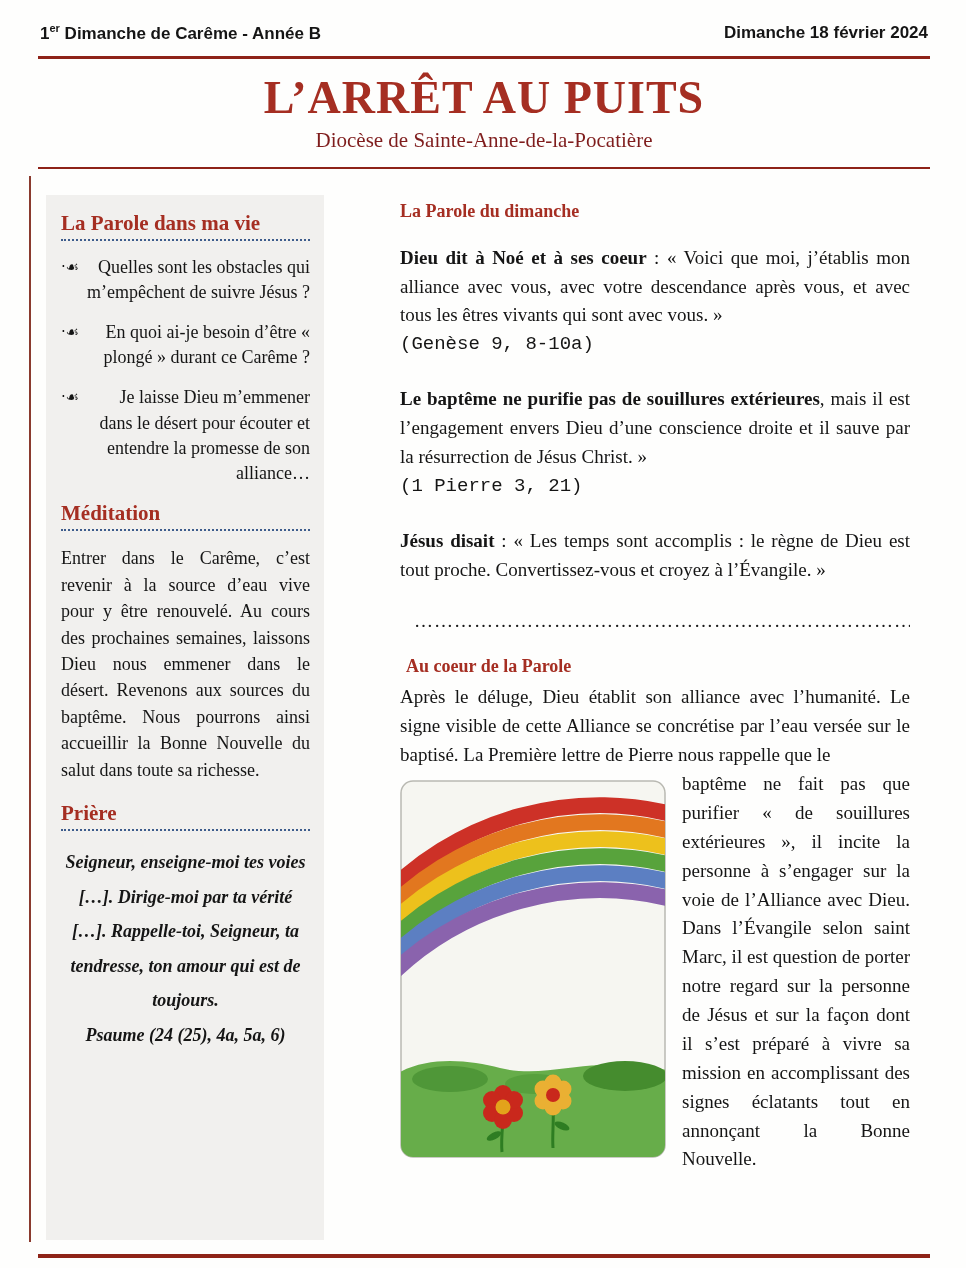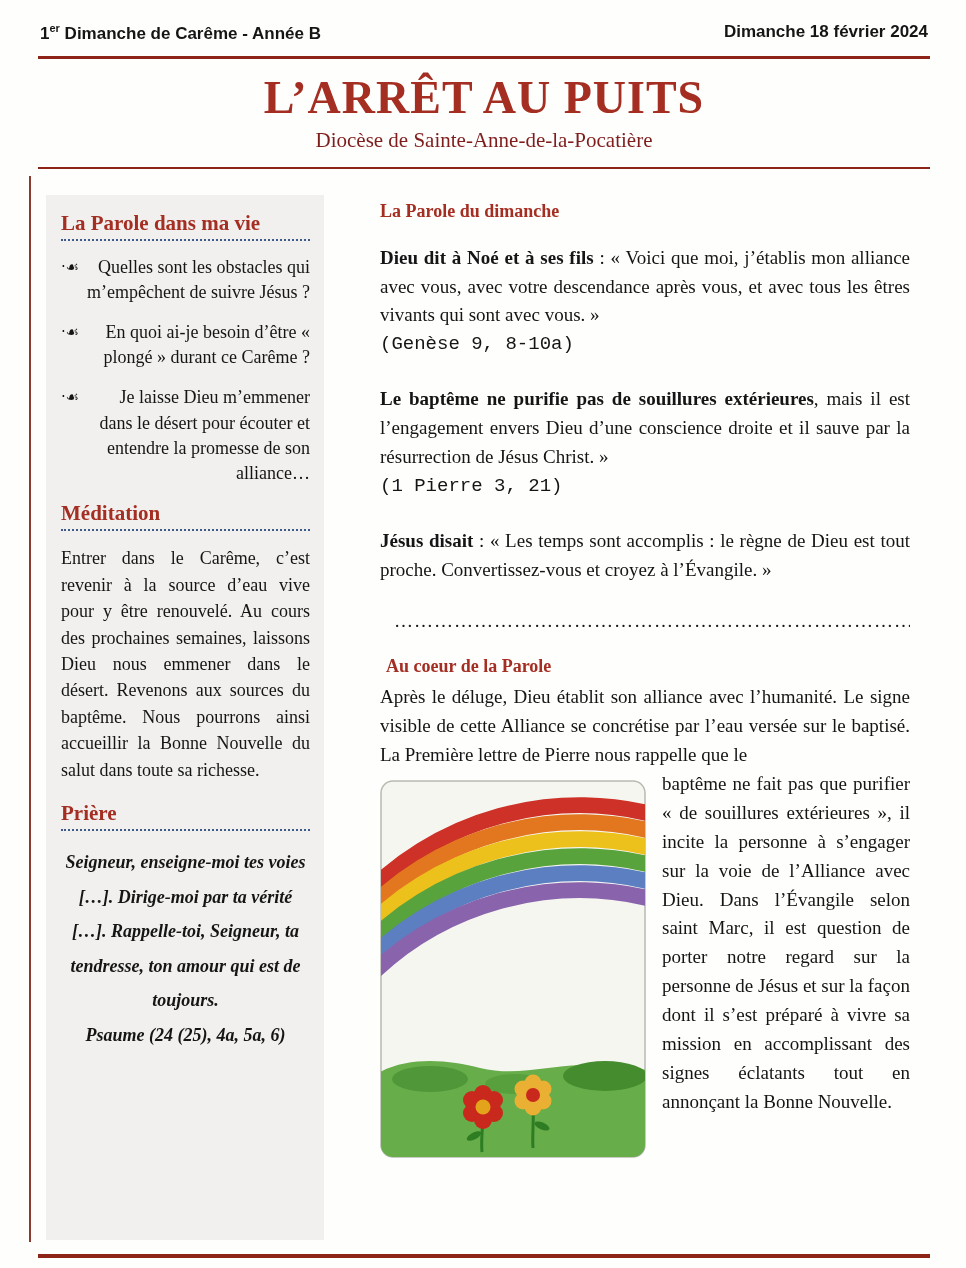--- a/index.html
+++ b/index.html
@@ -8,21 +8,21 @@
     width: 966px; height: 1268px;
     background: #fefefd;
     font-family: "Liberation Serif", "DejaVu Serif", serif;
     color: #151515;
     position: relative;
     overflow: hidden;
   }
   .page { height: 100%; padding: 12px 36px 10px 38px; display: flex; flex-direction: column; }
 
   .topbar {
-    display: flex; justify-content: space-between; align-items: flex-start;
+    display: flex; justify-content: space-between; align-items: center;
     font-family: "Liberation Sans", "DejaVu Sans", sans-serif;
     font-weight: 700; font-size: 17px; padding: 10px 2px 12px 2px;
   }
   .topbar sup { font-size: 11px; }
 
   .rule { border-top: 3px solid var(--color-rule, #8e2318); }
   .rule-mid { border-top-width: 2px; }
   .rule-bottom { border-top-width: 4px; margin-top: 14px; }
 
   .masthead { text-align: center; }
@@ -30,21 +30,21 @@
     margin: 12px 0 4px; font-size: 46px; font-weight: 600; letter-spacing: 1px;
     color: var(--color-accent, #a52e22);
   }
   .masthead .subtitle { font-size: 21px; margin-bottom: 14px; color: #7f1d1d; }
 
   .vline {
     position: absolute; left: 29px; top: 176px; bottom: 26px; width: 2px;
     background: var(--color-vline, #8a3a2e);
   }
 
-  .columns { display: flex; gap: 56px; margin-top: 26px; flex: 1; padding-left: 8px; min-height: 0; }
+  .columns { display: flex; gap: 76px; margin-top: 26px; flex: 1; padding-left: 8px; min-height: 0; }
 
   
   .sidebar {
     width: 278px; flex: 0 0 278px;
     background: var(--color-sidebar_bg, #f1f0ee);
     padding: 16px 14px 16px 15px;
     overflow: hidden;
   }
   .sidebar h2 {
     color: var(--color-accent, #a52e22);
@@ -132,21 +132,21 @@
       <p class="prayer">
         <span>Seigneur, enseigne-moi tes voies […]. Dirige-moi par ta vérité […]. Rappelle-toi, Seigneur, ta tendresse, ton amour qui est de toujours.</span>
         <span class="prayer-ref">Psaume (24 (25), 4a, 5a, 6)</span>
       </p>
     </aside>
 
     <main class="main">
       <h2>La Parole du dimanche</h2>
 
       <p class="para">
-        <span class="lead">Dieu dit à Noé et à ses fils</span><span> : « Voici que moi, j’établis mon alliance avec vous, avec votre descendance après vous, et avec tous les êtres vivants qui sont avec vous. »</span>
+        <span class="lead">Dieu dit à Noé et à ses coeur</span><span> : « Voici que moi, j’établis mon alliance avec vous, avec votre descendance après vous, et avec tous les êtres vivants qui sont avec vous. »</span>
         <span class="ref">(Genèse 9, 8-10a)</span>
       </p>
 
       <p class="para">
         <span class="lead">Le baptême ne purifie pas de souillures extérieures</span><span>, mais il est l’engagement envers Dieu d’une conscience droite et il sauve par la résurrection de Jésus Christ. »</span>
         <span class="ref">(1 Pierre 3, 21)</span>
       </p>
 
       <p class="para">
         <span class="lead">Jésus disait</span><span> : « Les temps sont accomplis : le règne de Dieu est tout proche. Convertissez-vous et croyez à l’Évangile. »</span>

